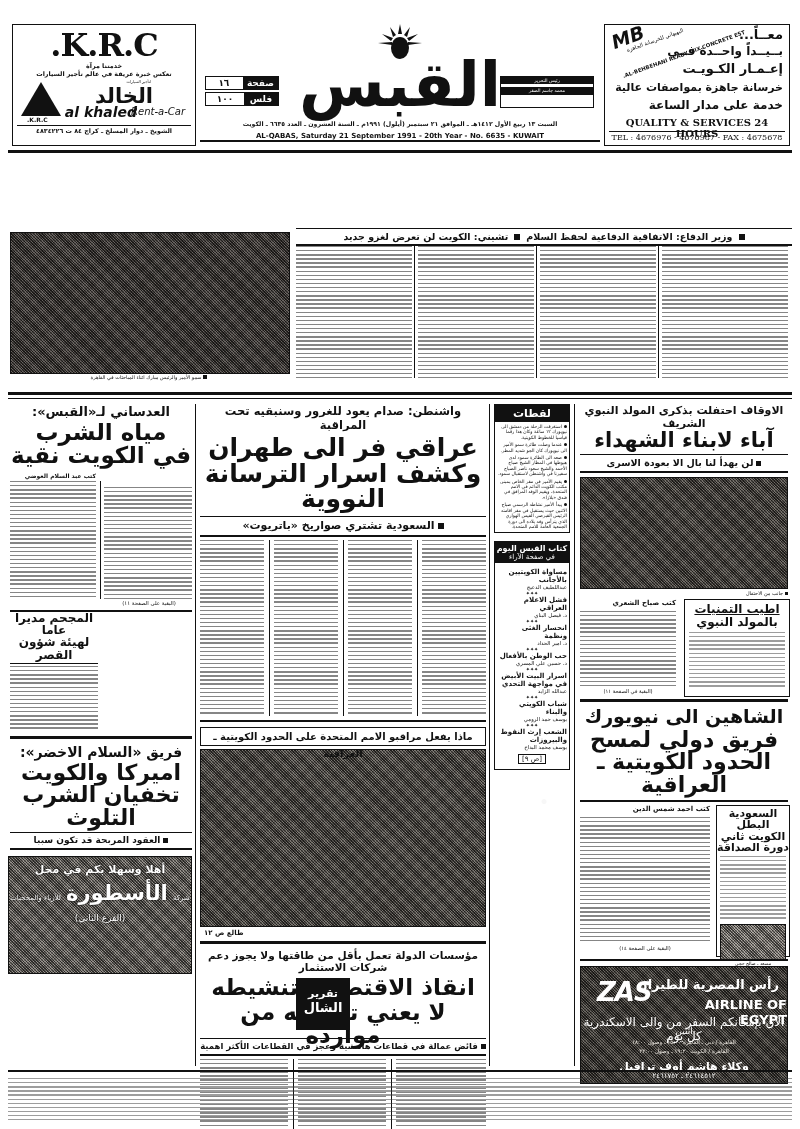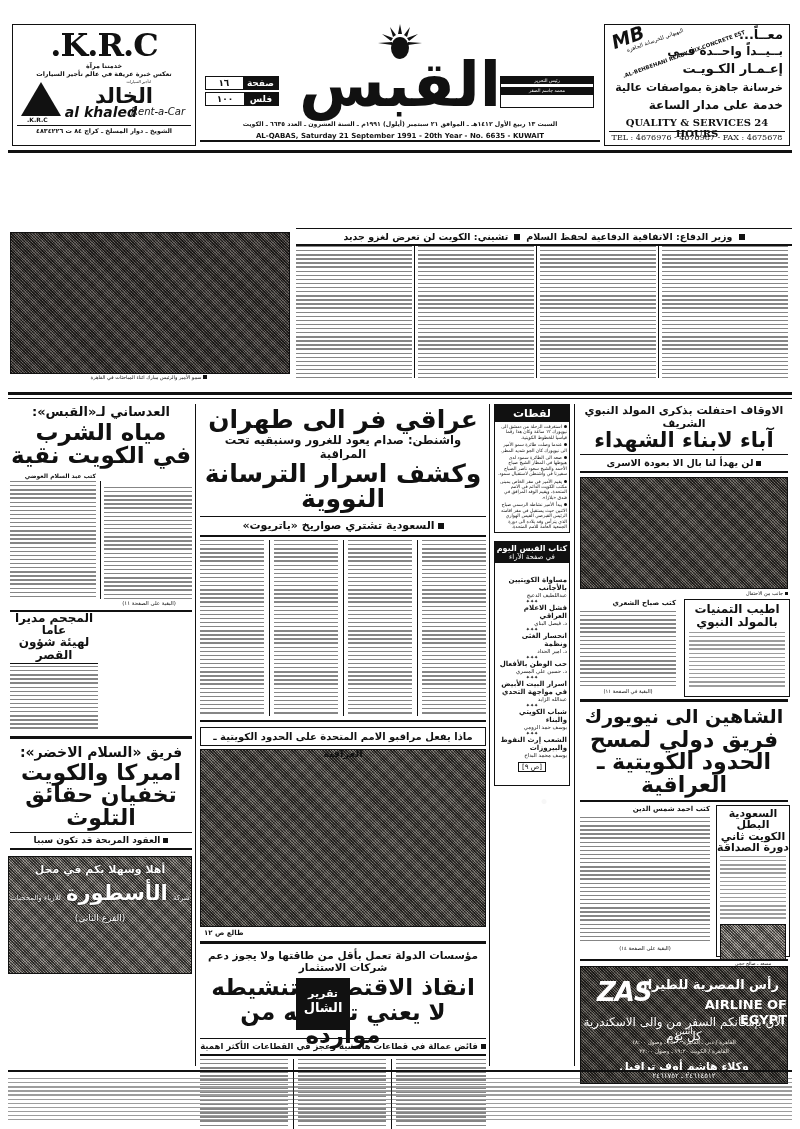--- a/index.html
+++ b/index.html
@@ -188,21 +188,21 @@
       <div class="ar ctr hl" style="font-size:12px;">لهيئة شؤون القصر</div>
       <div class="hr1" style="margin:2px 0;"></div>
       <div class="body-lines" style="height:64px;"></div>
     </div>
 
     <div class="hr3" style="margin-top:6px;"></div>
 
     <div style="margin-top:5px;">
       <div class="ar ctr" style="font-size:14px;font-weight:bold;">فريق «السلام الاخضر»:</div>
       <div class="ar ctr hl" style="font-size:22px;margin-top:2px;letter-spacing:2px;">اميركا والكويت</div>
-      <div class="ar ctr hl" style="font-size:22px;letter-spacing:2px;">تخفيان حقائق التلوث</div>
+      <div class="ar ctr hl" style="font-size:22px;letter-spacing:2px;">تخفيان الشرب التلوث</div>
       <div class="hr1" style="margin:3px 0 2px;"></div>
       <div class="ar ctr" style="font-size:9px;font-weight:bold;letter-spacing:2px;">
         <span style="display:inline-block;width:5px;height:5px;background:#111;margin-left:3px;"></span><span>العقود المربحة قد تكون سببا</span>
       </div>
       <div class="hr2" style="margin:3px 0 4px;"></div>
     </div>
 
 
     <div class="photo light" style="position:relative;margin-top:6px;width:182px;height:116px;background-color:#7e7972;">
       <div class="ar ctr" style="position:absolute;left:0;right:0;top:6px;font-size:11px;font-weight:bold;color:#fff;text-shadow:0 0 2px #000;">أهلا وسهلا بكم في محل</div>
@@ -214,22 +214,22 @@
       <div class="ar ctr" style="position:absolute;left:0;right:0;top:56px;font-size:9px;color:#fff;text-shadow:0 0 2px #000;">(الفرع الثاني)</div>
 
     </div>
   </div>
 
   <div class="col-gap" style="position:absolute;left:195px;top:404px;height:662px;"></div>
 
   <div style="position:absolute;left:200px;top:404px;width:286px;">
 
     <div>
+      <div class="ar ctr kicker" style="font-size:11.5px;">واشنطن: صدام يعود للغرور وسنبقيه تحت المراقبة</div>
       <div class="ar ctr hl" style="font-size:25px;margin-top:3px;letter-spacing:1.5px;">عراقي فر الى طهران</div>
-      <div class="ar ctr kicker" style="font-size:11.5px;">واشنطن: صدام يعود للغرور وسنبقيه تحت المراقبة</div>
       <div class="ar ctr hl" style="font-size:25px;letter-spacing:1.5px;">وكشف اسرار الترسانة النووية</div>
       <div class="hr1" style="margin:4px 0 2px;"></div>
       <div class="ar ctr" style="font-size:11px;font-weight:bold;letter-spacing:2px;">
         <span style="display:inline-block;width:6px;height:6px;background:#111;margin-left:3px;"></span><span>السعودية تشتري صواريخ «باتريوت»</span>
       </div>
       <div class="hr2" style="margin:3px 0 3px;"></div>
     </div>
 
     <div style="position:relative;height:176px;">
       <div class="body-lines" style="position:absolute;left:0;top:0;width:64px;height:176px;"></div>
@@ -300,21 +300,21 @@
           <span style="display:inline-block;width:3px;height:3px;background:#111;border-radius:50%;margin-left:2px;"></span><span>يبدأ الأمير نشاطه الرسمي صباح الاثنين حيث يستقبل في مقر اقامته الرئيس القبرصي الفيس الهواري الذي يترأس وفد بلاده الى دورة الجمعية العامة للامم المتحدة.</span>
         </div>
       </div>
     </div>
 
     <div style="border:1px solid #111;margin-top:8px;">
       <div class="inv ar ctr" style="padding:2px 1px;">
         <div style="font-size:8px;font-weight:bold;">كتاب القبس اليوم</div>
         <div style="font-size:7px;">في صفحة الآراء</div>
       </div>
-      <div style="padding:13px 2px;">
+      <div style="padding:5px 2px;">
         <div style="text-align:center;">
           <div class="ar" style="font-size:7px;font-weight:bold;">مساواة الكويتيين بالأجانب</div>
           <div class="ar" style="font-size:5.4px;">عبداللطيف الدعيج</div>
         </div>
         <div class="ctr" style="font-size:5px;">✦✦✦</div>
         <div style="text-align:center;">
           <div class="ar" style="font-size:7px;font-weight:bold;">فشل الاعلام العراقي</div>
           <div class="ar" style="font-size:5.4px;">د. فيصل البناي</div>
         </div>
         <div class="ctr" style="font-size:5px;">✦✦✦</div>
@@ -364,21 +364,21 @@
     <div class="photo" style="height:110px;background-color:#555049;"></div>
     <div class="ar" style="font-size:5px;margin-top:1px;">
       <span style="display:inline-block;width:3px;height:3px;background:#111;margin-left:2px;"></span><span>جانب من الاحتفال</span>
     </div>
 
     <div style="position:relative;height:96px;margin-top:3px;">
       <div class="body-lines" style="position:absolute;left:0;top:12px;width:96px;height:76px;"></div>
       <div class="ar" style="position:absolute;left:0;top:0;width:96px;font-size:7px;font-weight:bold;text-align:right;">كتب صباح الشعري</div>
       <div class="ar" style="position:absolute;left:0;top:89px;width:96px;font-size:5.2px;text-align:center;">(البقية في الصفحة ١١)</div>
       <div class="box" style="position:absolute;left:104px;top:0;width:104px;height:96px;">
-        <div class="ar ctr hl" style="font-size:12px;margin-top:3px;">اطيب التمنيات</div>
+        <div class="ar ctr hl" style="font-size:12px;margin-top:3px;text-decoration:underline;">اطيب التمنيات</div>
         <div class="ar ctr hl" style="font-size:12px;">بالمولد النبوي</div>
         <div class="body-lines light" style="height:56px;margin:4px 4px 0;"></div>
       </div>
     </div>
 
     <div class="hr3" style="margin-top:4px;"></div>
 
     <div style="margin-top:5px;">
       <div class="ar ctr hl" style="font-size:19px;letter-spacing:2px;">الشاهين الى نيويورك</div>
       <div class="ar ctr hl" style="font-size:22px;margin-top:2px;letter-spacing:2px;">فريق دولي لمسح</div>

